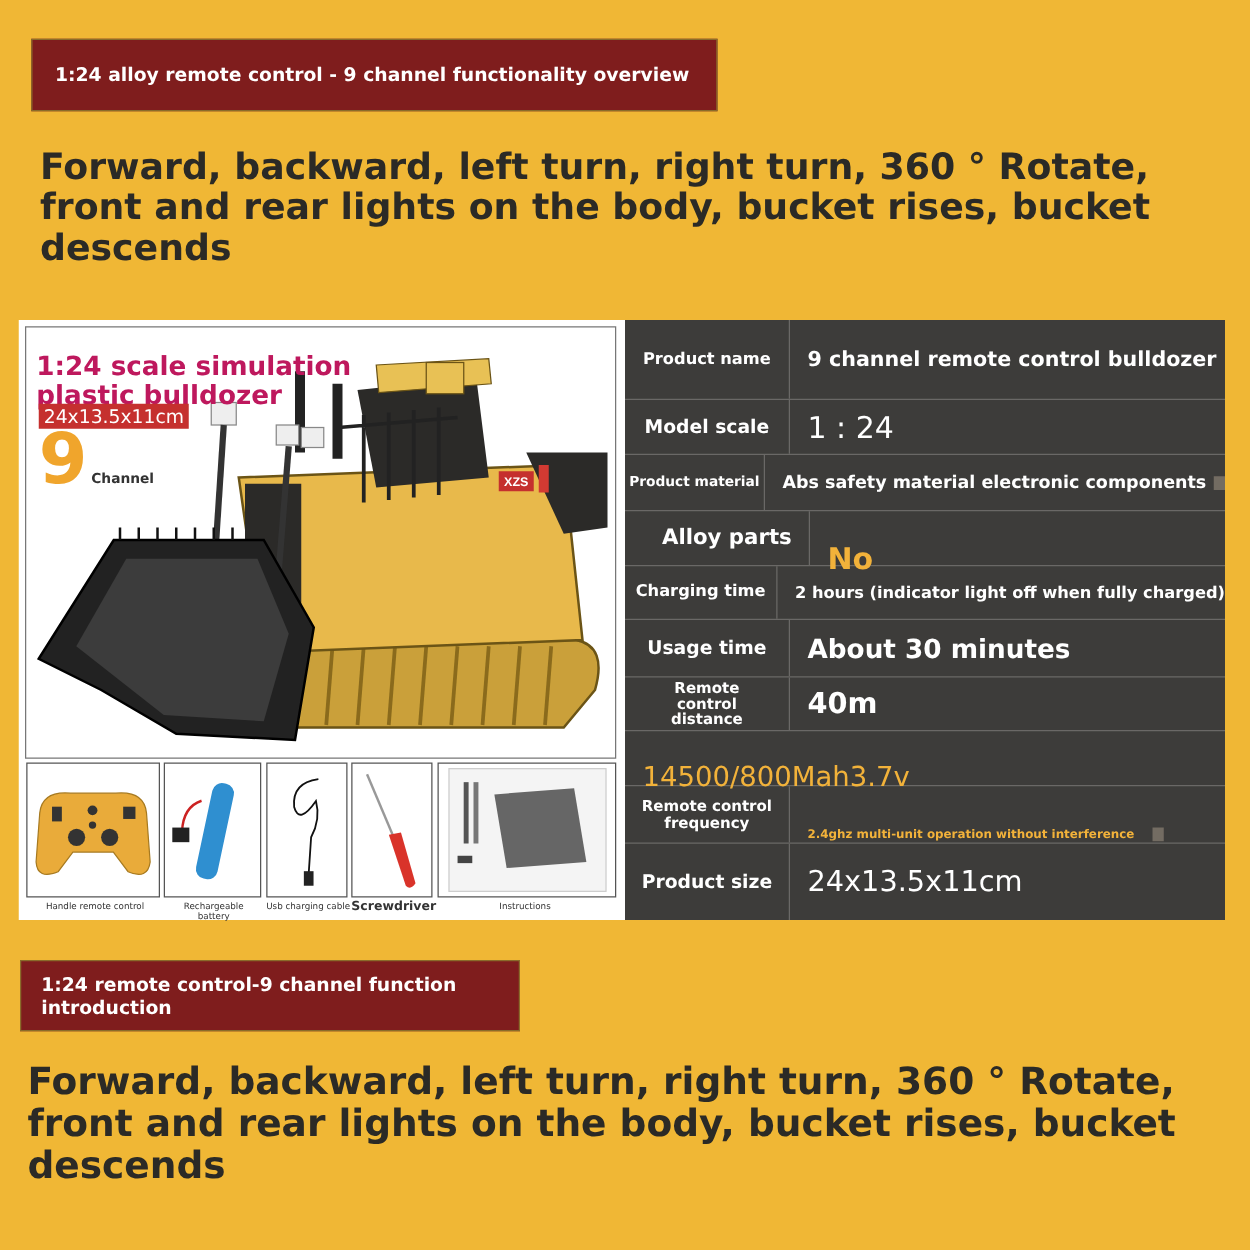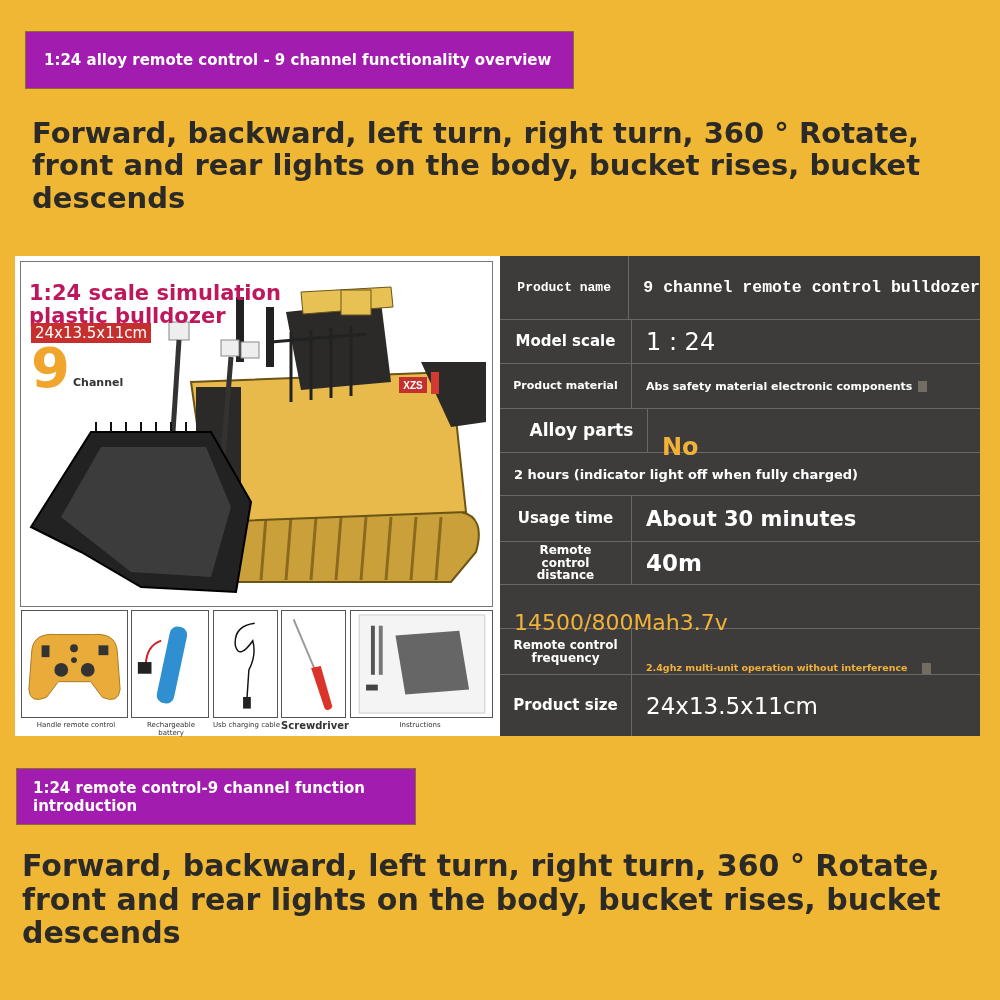--- a/index.html
+++ b/index.html
@@ -5,21 +5,21 @@
   * { box-sizing: border-box; margin: 0; padding: 0; }
   html, body { width: 1000px; height: 1000px; overflow: hidden; }
   body {
     background: #f0b735;
     font-family: "DejaVu Sans", sans-serif;
     position: relative;
     color: #2e2c28;
   }
   .banner {
     position: absolute;
-    background: #a21caf;
+    background: #7f1d1d;
     color: #ffffff;
     font-weight: bold;
     display: flex;
     align-items: center;
     border: 1px solid #8a6c2a;
   }
   .banner-top { left: 25px; top: 31px; width: 549px; height: 58px; padding-left: 18px; font-size: 15px; }
   .banner-bottom { left: 16px; top: 768px; width: 400px; height: 57px; padding-left: 16px; font-size: 15px; }
   .headline {
     position: absolute;
@@ -199,37 +199,38 @@
     </svg>
   </div>
   <div class="acc-label" style="left:6px;width:110px;">Handle remote control</div>
   <div class="acc-label" style="left:124px;width:64px;">Rechargeable battery</div>
   <div class="acc-label" style="left:194px;width:75px;">Usb charging cable</div>
   <div class="acc-label big" style="left:264px;width:72px;">Screwdriver</div>
   <div class="acc-label" style="left:360px;width:90px;">Instructions</div>
 </div>
 
 <div class="spec-table">
-  <div class="spec-row" style="top:0;height:64px;font-family:Liberation Mono, monospace;">
+  <div class="spec-row" style="top:0;height:64px;">
     <div class="spec-label" style="font-size:13px;">Product name</div>
     <div class="spec-value v-bold" style="font-size:16.5px;">9 channel remote control bulldozer</div>
   </div>
   <div class="spec-row" style="top:64px;height:44px;">
     <div class="spec-label" style="font-size:15px;">Model scale</div>
     <div class="spec-value" style="font-size:24px;">1 : 24</div>
   </div>
   <div class="spec-row" style="top:108px;height:45px;">
     <div class="spec-label" style="font-size:11px;">Product material</div>
-    <div class="spec-value v-bold" style="font-size:11px;"><span>Abs safety material electronic components</span><span class="tiny-icon"></span></div>
+    <div class="spec-value v-bold" style="font-size:14px;"><span>Abs safety material electronic components</span><span class="tiny-icon"></span></div>
   </div>
   <div class="spec-row" style="top:153px;height:44px;padding-left:16px;">
     <div class="spec-label" style="font-size:17px;">Alloy parts</div>
     <div class="spec-value v-bold v-accent" style="font-size:24px;">No</div>
   </div>
   <div class="spec-row" style="top:197px;height:43px;">
+    <div class="spec-label" style="font-size:13px;">Charging time</div>
     <div class="spec-value v-bold" style="font-size:13px;">2 hours (indicator light off when fully charged)</div>
   </div>
   <div class="spec-row" style="top:240px;height:46px;">
     <div class="spec-label" style="font-size:15px;">Usage time</div>
     <div class="spec-value v-bold" style="font-size:21px;">About 30 minutes</div>
   </div>
   <div class="spec-row" style="top:286px;height:43px;">
     <div class="spec-label" style="font-size:12px;padding:0 36px;">Remote control distance</div>
     <div class="spec-value v-bold" style="font-size:23px;">40m</div>
   </div>

